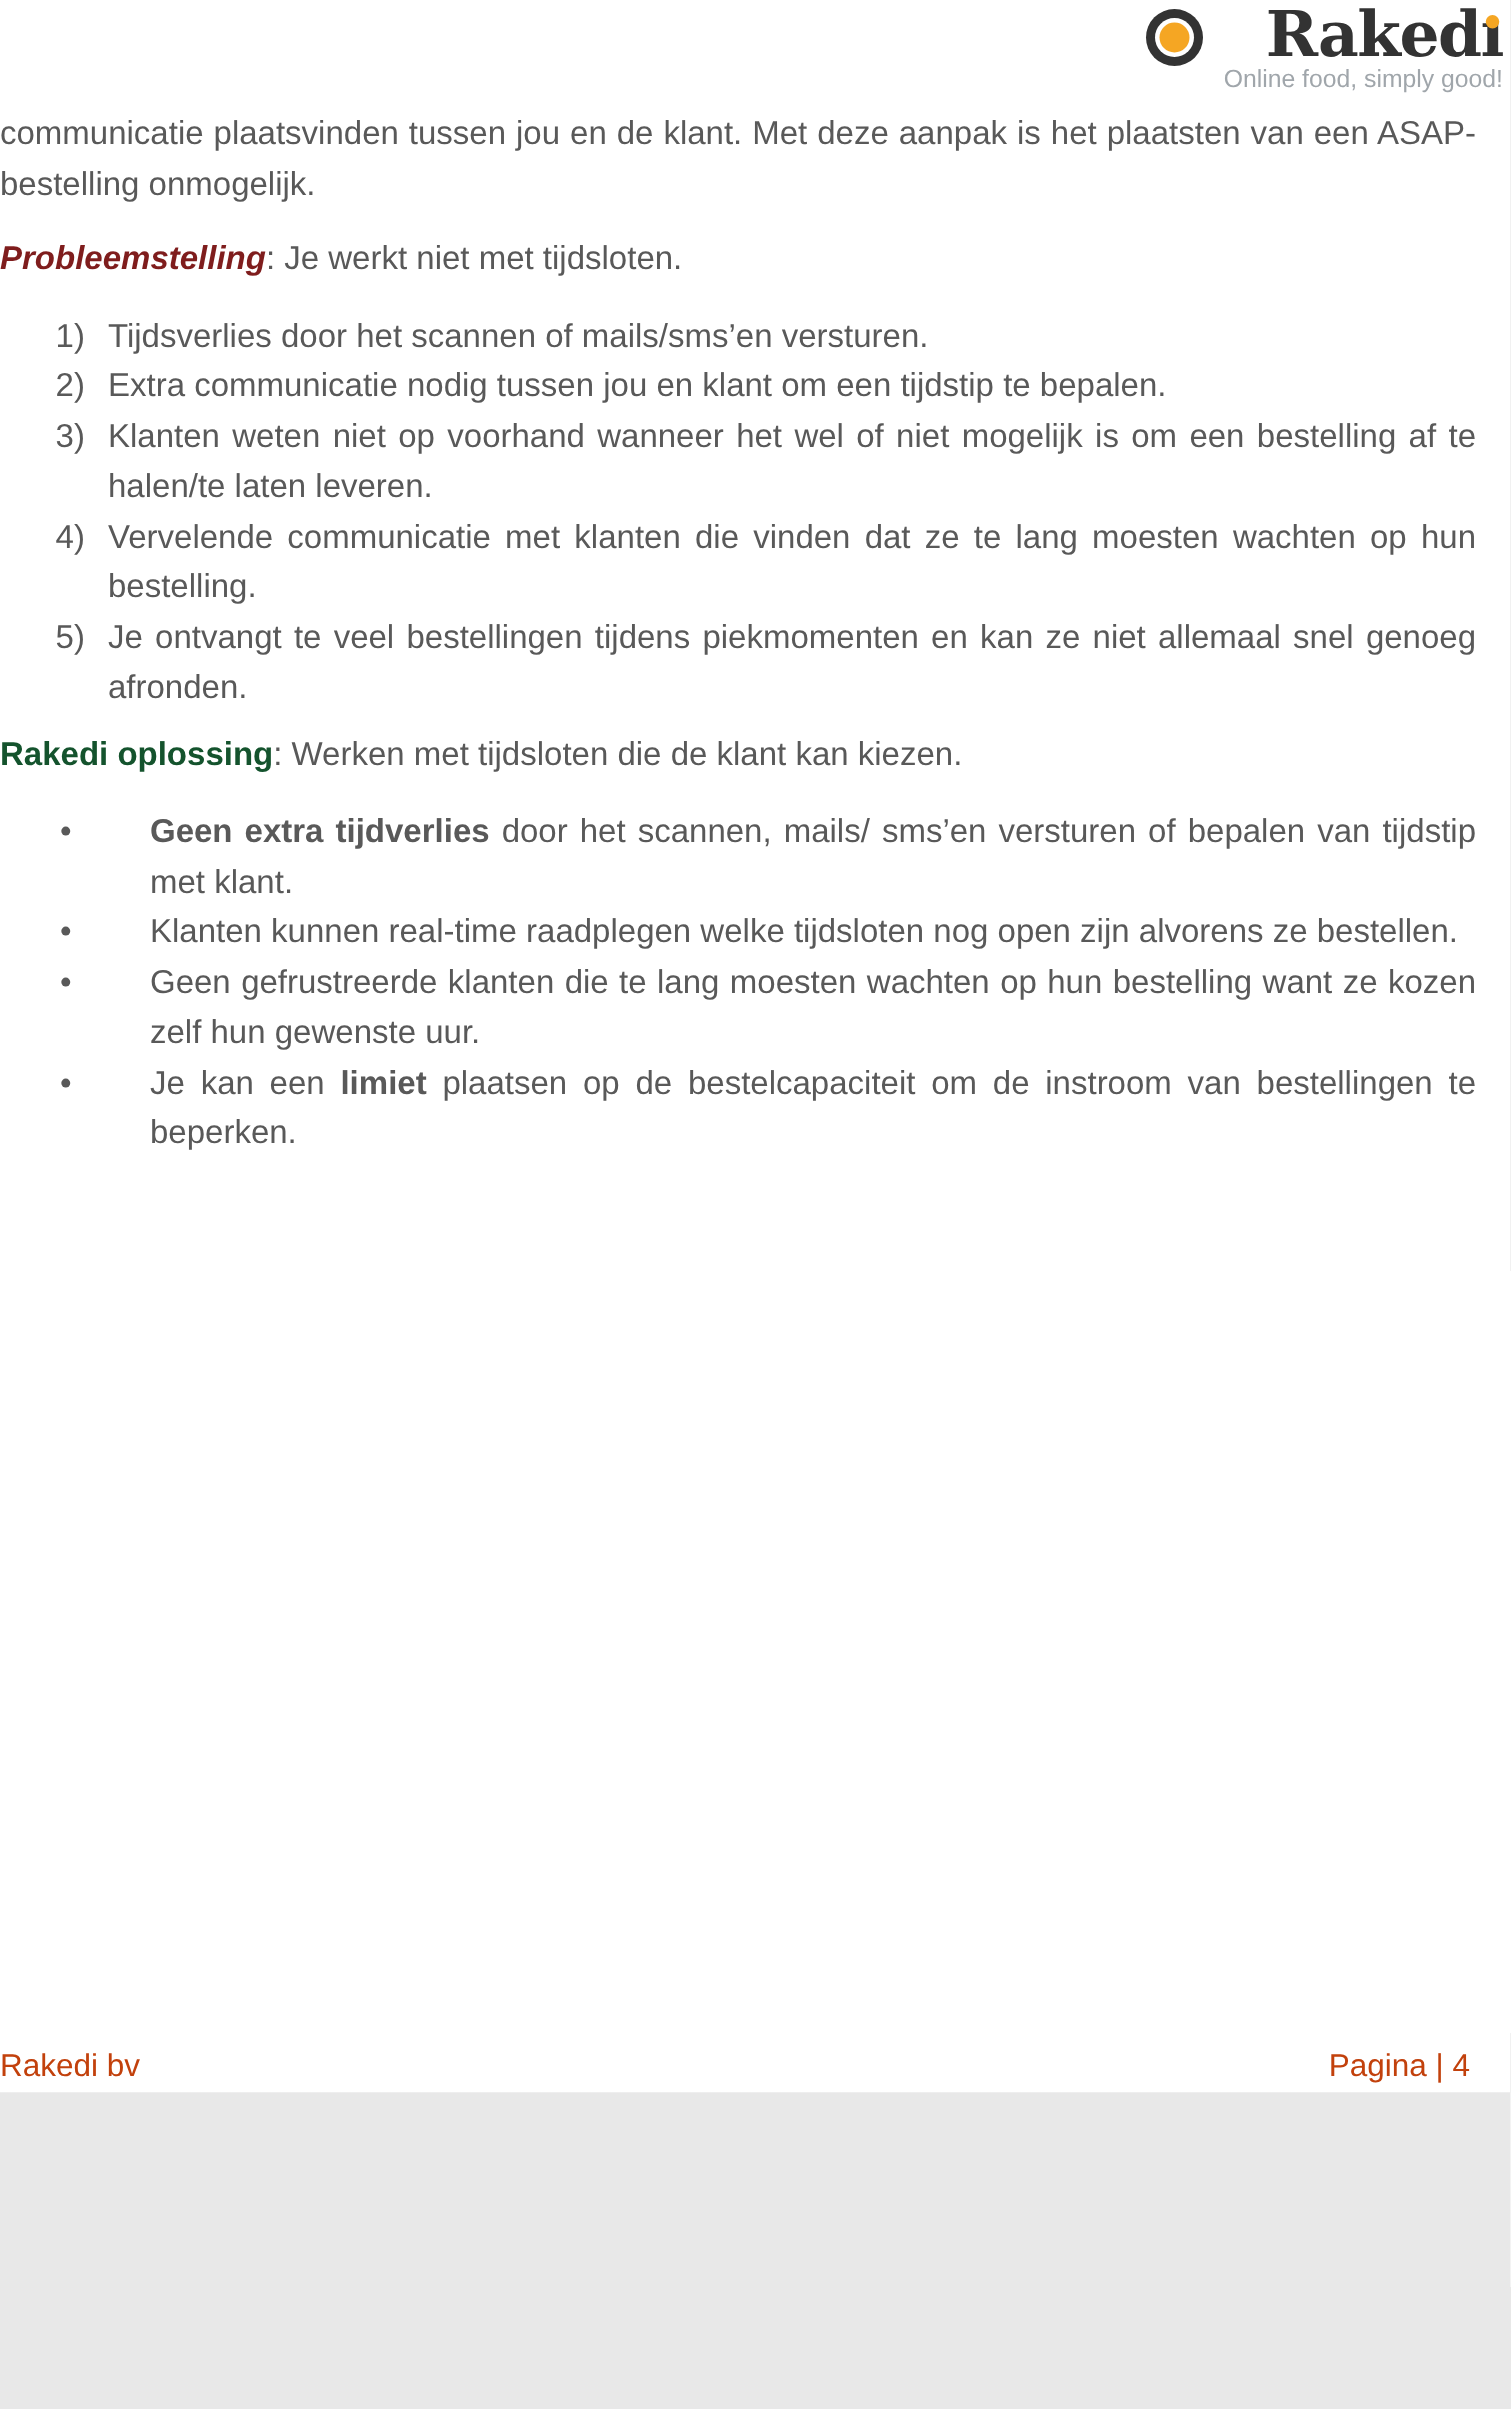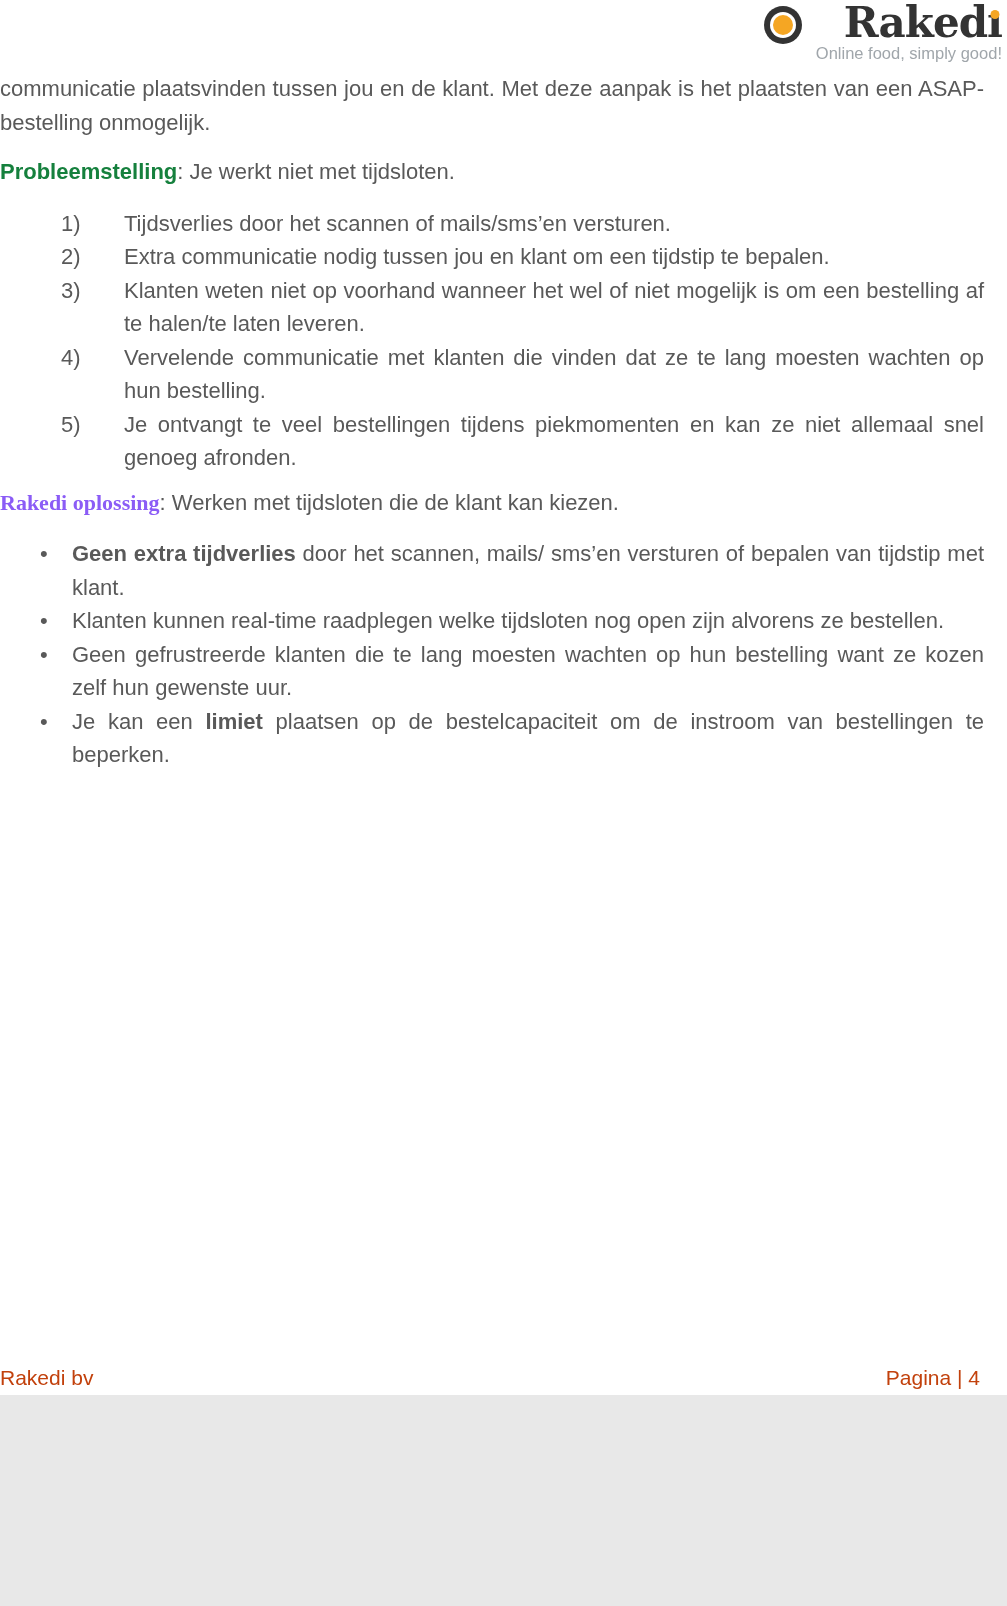--- a/index.html
+++ b/index.html
@@ -78,50 +78,49 @@
     width: 984px;
     font-size: 22px;
     line-height: 33.5px;
     color: #595959;
     text-align: justify;
   }
   .para { margin: 0 0 16px 0; }
   .heading-para { margin: 0 0 18px 0; }
   .heading-para2 { margin: 0 0 18px 0; }
   .hl { font-weight: 700; }
-  .hl.red { color: #15803d; }
-  .hl.green { color: #8b5cf6; font-family: Liberation Serif, serif; }
+  .hl.red { color: #7f1d1d; font-style: italic; }
+  .hl.green { color: #14532d; }
 
   .num-list {
     list-style: none;
     counter-reset: num;
     margin: 0 0 11px 0;
     padding: 0;
   }
   .num-list li {
     counter-increment: num;
     position: relative;
-    padding-left: 100px;
-    margin-left: 24px;
+    padding-left: 72px;
   }
   .num-list li::before {
     content: counter(num) ")";
     position: absolute;
     left: 37px;
     text-align: left;
   }
 
   .bullet-list {
     list-style: none;
     margin: 0;
     padding: 0;
   }
   .bullet-list li {
     position: relative;
-    padding-left: 72px;
+    padding-left: 100px;
   }
   .bullet-list li::before {
     content: "\2022";
     position: absolute;
     left: 40px;
   }
   .b { font-weight: 700; }
 
   
   .footer {

